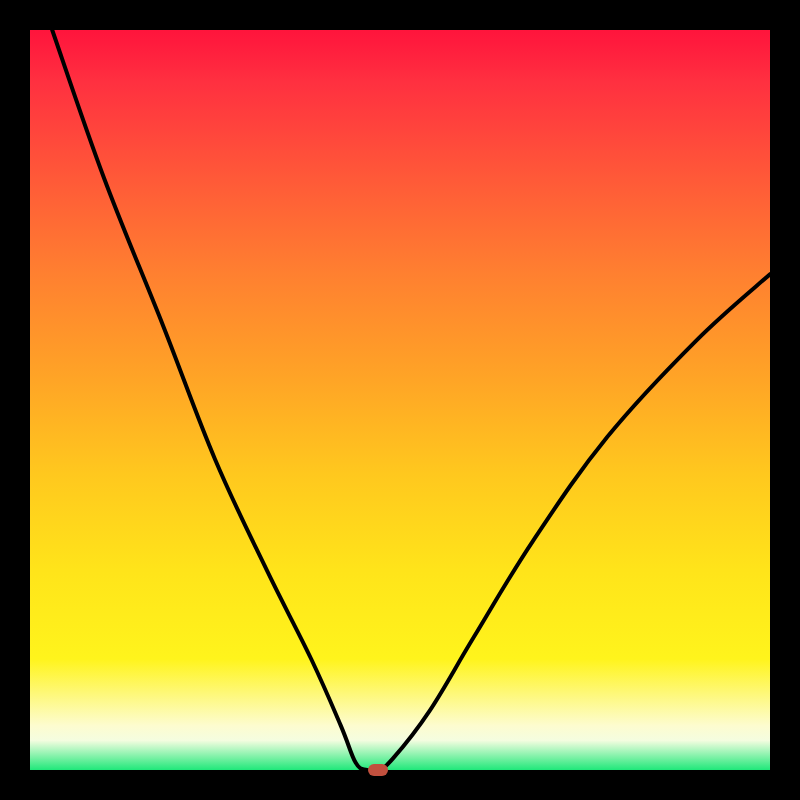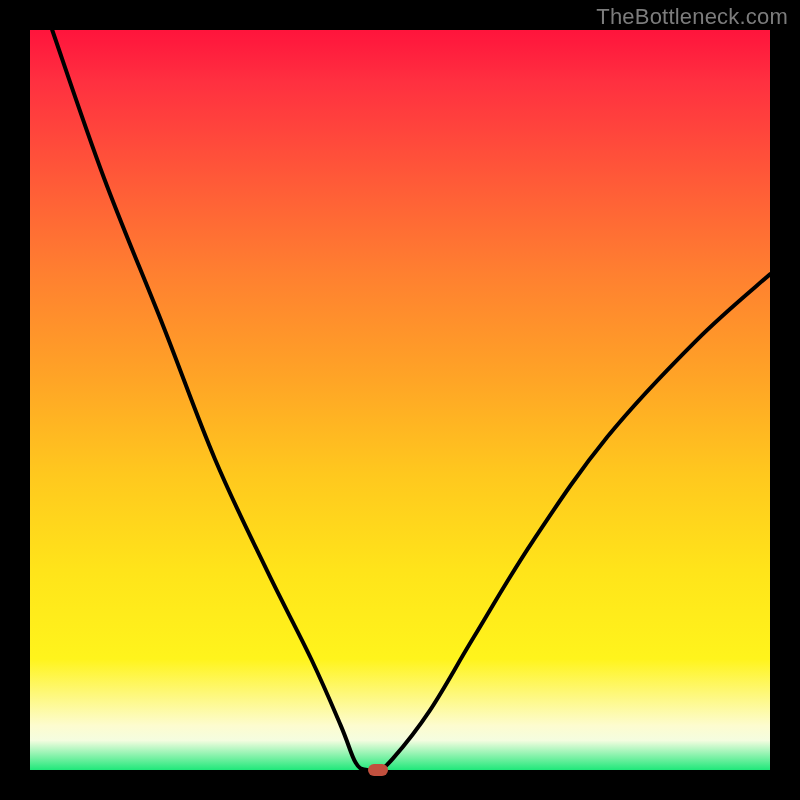--- a/index.html
+++ b/index.html
@@ -64,21 +64,20 @@
     height: 12px;
     background: #c1503e;
     border-radius: 6px;
     transform: translate(-50%, -50%);
   }
 </style>
 </head>
 <body>
 
 <div class="frame">
-  <div class="watermark">TheBottleneck.com</div>
 
   <div class="plot-area">
     <svg class="curve" viewBox="0 0 740 740" preserveAspectRatio="none">
       <path id="curve-path" fill="none" stroke="#000" stroke-width="4" stroke-linecap="round" stroke-linejoin="round" d="M 22.2 0 C 31.524 26.64, 54.02 94.72, 74 148 C 93.97999999999999 201.28, 113.21999999999998 245.38400000000001, 133.2 296 C 153.17999999999998 346.616, 166.352 385.24399999999997, 185 429.2 C 203.648 473.156, 219.484 504.23600000000005, 236.8 540.2 C 254.116 576.164, 267.88 601.028, 281.2 629 C 294.52 656.972, 302.808 676.952, 310.8 695.6 C 318.79200000000003 714.248, 320.93800000000005 724.6080000000001, 325.6 732.6 C 330.262 740.592, 332.704 738.668, 336.7 740 C 340.69599999999997 741.332, 343.138 741.998, 347.79999999999995 740 C 352.46199999999993 738.002, 353.27599999999995 739.556, 362.59999999999997 728.9 C 371.924 718.2439999999999, 384.94800000000004 702.7779999999999, 399.6 680.8 C 414.252 658.822, 425.352 637.4359999999999, 444 606.8 C 462.648 576.164, 479.22400000000005 546.564, 503.20000000000005 510.6 C 527.176 474.636, 547.8960000000001 442.964, 577.2 407 C 606.504 371.036, 636.696 340.10400000000004, 666 310.8 C 695.304 281.496, 726.68 256.188, 740 244.2"></path>
     </svg>
     <div id="marker" class="marker" style="left: 347.8px; top: 740px; background: rgb(193, 80, 62);"></div>
   </div>
 </div>
 
 </body></html>

